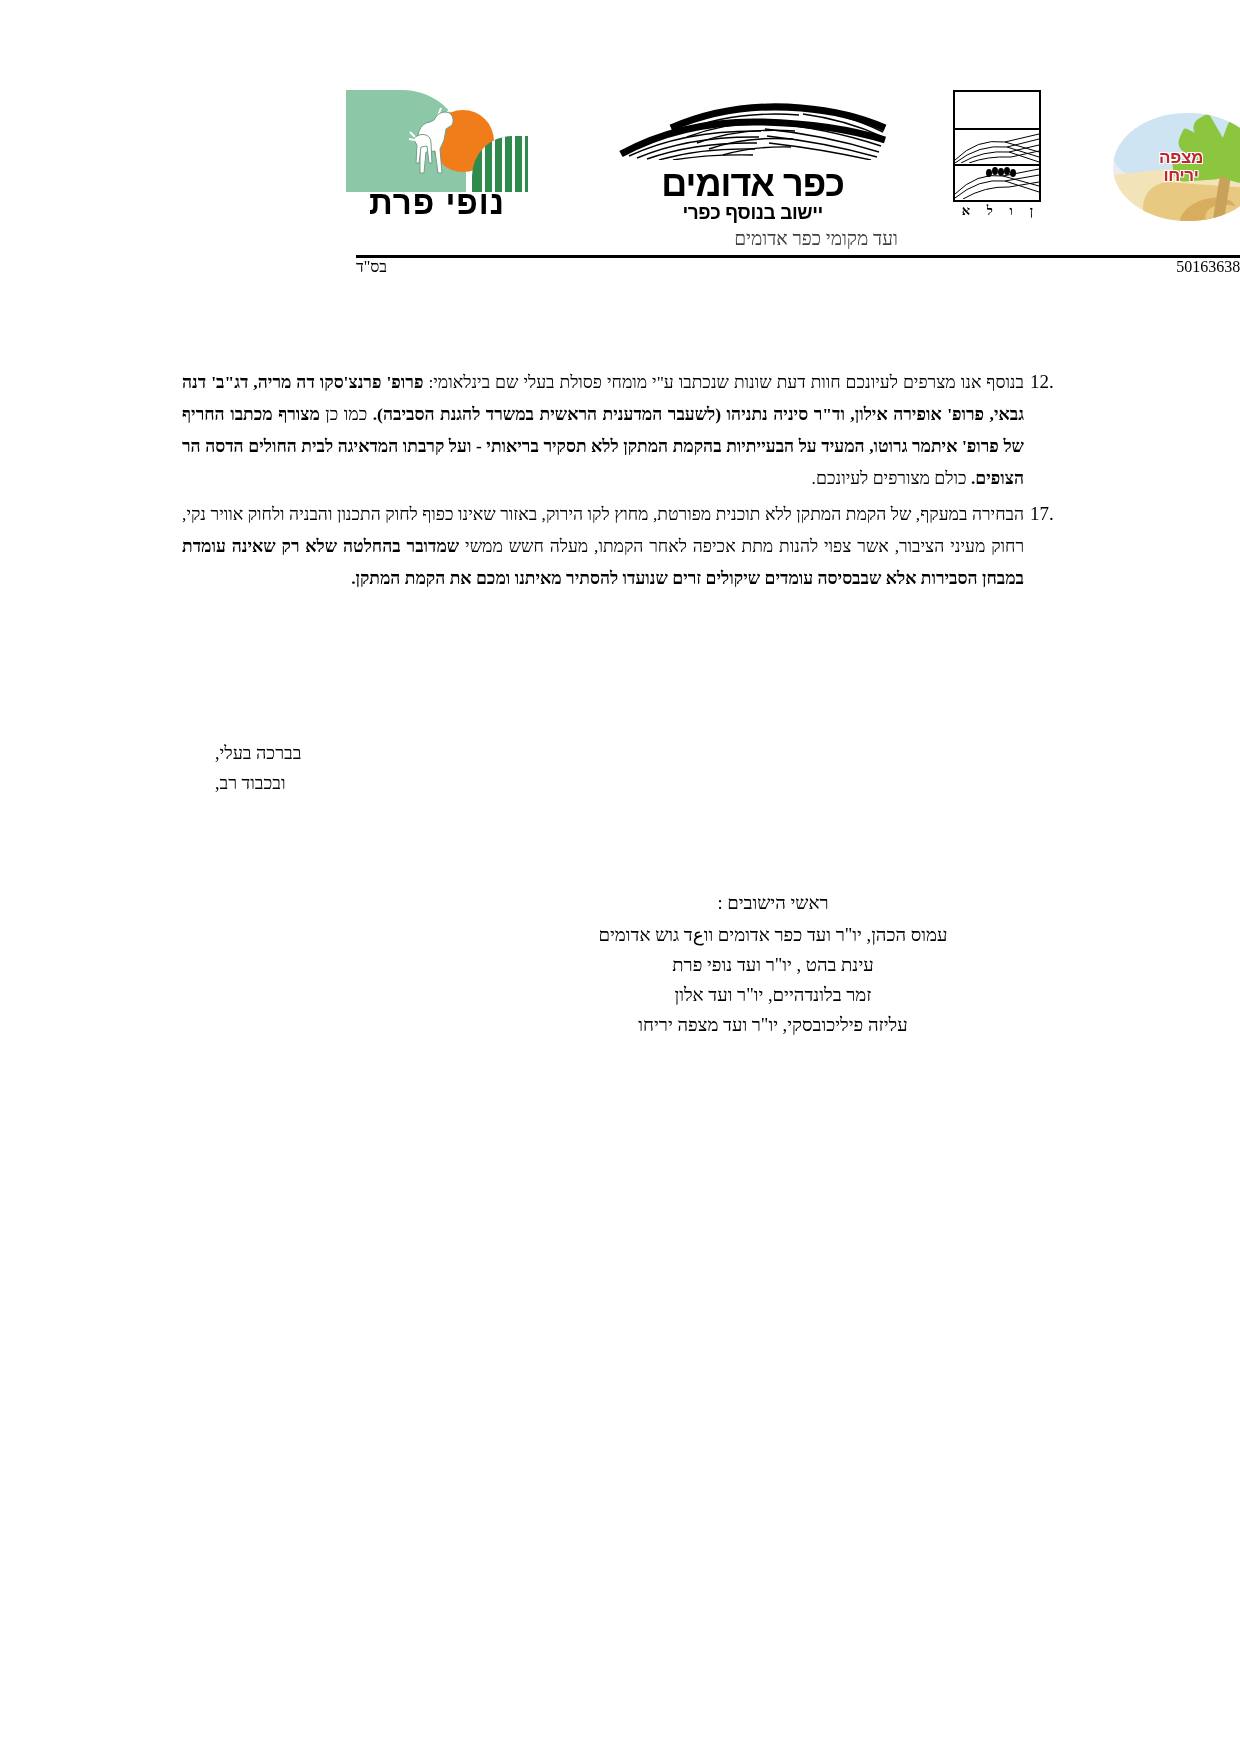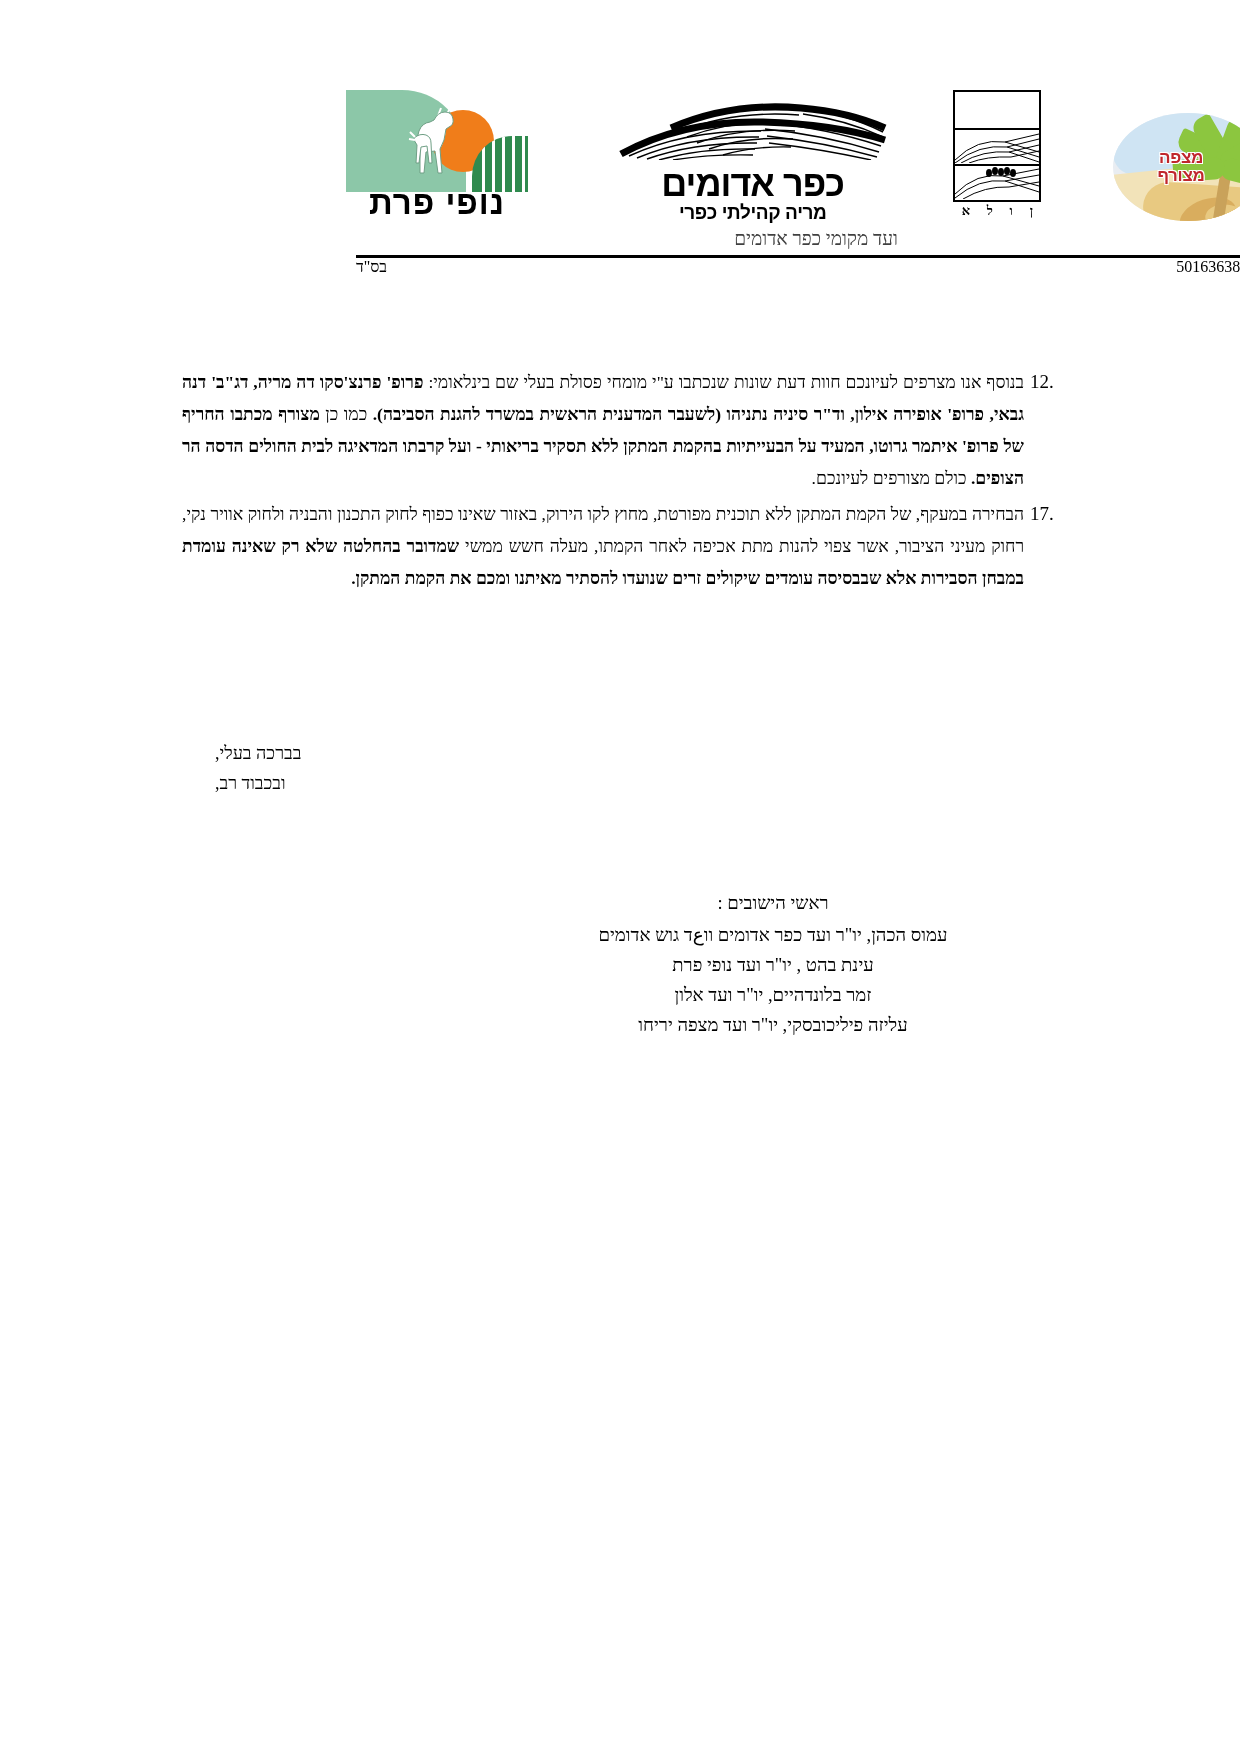--- a/index.html
+++ b/index.html
@@ -340,21 +340,21 @@
         <div class="mz-trunk"></div>
         <div class="mz-frond" style="left:106px;top:34px;transform:rotate(-155deg);"></div>
         <div class="mz-frond" style="left:106px;top:36px;transform:rotate(-120deg);"></div>
         <div class="mz-frond" style="left:108px;top:40px;transform:rotate(-70deg);"></div>
         <div class="mz-frond" style="left:108px;top:40px;transform:rotate(-28deg);"></div>
         <div class="mz-frond" style="left:108px;top:44px;transform:rotate(14deg);"></div>
         <div class="mz-frond" style="left:104px;top:44px;transform:rotate(176deg);"></div>
       </div>
       <div class="mz-text">
         <div>מצפה</div>
-        <div>מצורף</div>
+        <div>יריחו</div>
       </div>
     </div>
 
     <div class="logo-box logo-alon">
       <div class="alon-frame"></div>
       <div class="alon-div" style="top:38px;"></div>
       <div class="alon-div" style="top:74px;"></div>
       <div class="alon-panel" style="top:40px;height:33px;">
         <svg viewBox="0 0 84 33" width="84" height="33">
           <g stroke="#000" fill="none" stroke-width="1">
@@ -411,21 +411,21 @@
           <path d="M110 53 Q140 44 178 45" stroke-width="1.4"></path>
           <path d="M150 20 Q214 26 268 44" stroke-width="1.4"></path>
           <path d="M152 27 Q212 33 266 50" stroke-width="1.4"></path>
           <path d="M154 34 Q210 40 264 55" stroke-width="1.4"></path>
           <path d="M156 41 Q208 47 258 58" stroke-width="1.4"></path>
           <path d="M188 6 Q234 12 270 30" stroke-width="1.4"></path>
           <path d="M190 12 Q234 18 270 35" stroke-width="1.4"></path>
         </g>
       </svg>
       <div class="kfar-name">כפר אדומים</div>
-      <div class="kfar-sub">מריה קהילתי כפרי</div>
+      <div class="kfar-sub">יישוב בנוסף כפרי</div>
     </div>
 
     <div class="logo-box logo-nofei">
       <div class="np-scene">
         <div class="np-green"></div>
         <div class="np-sun"></div>
         <div class="np-field">
           <div class="np-furrow" style="left:10px;"></div>
           <div class="np-furrow" style="left:20px;"></div>
           <div class="np-furrow" style="left:30px;"></div>

